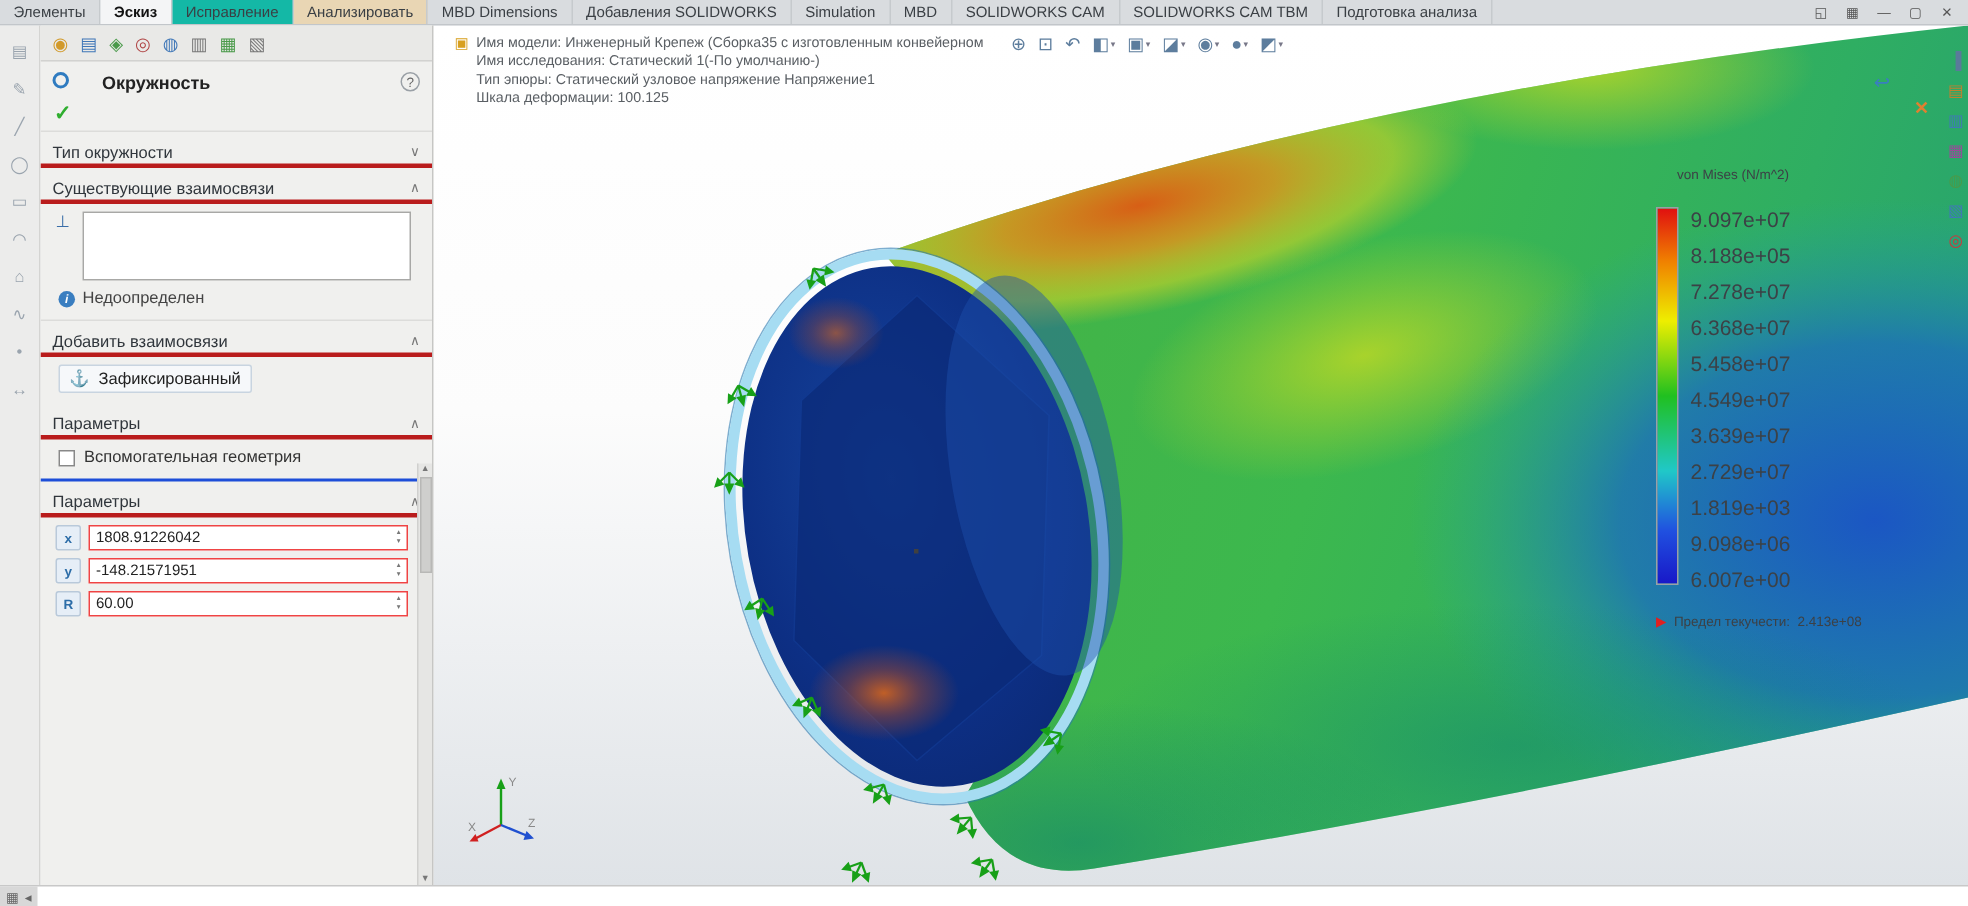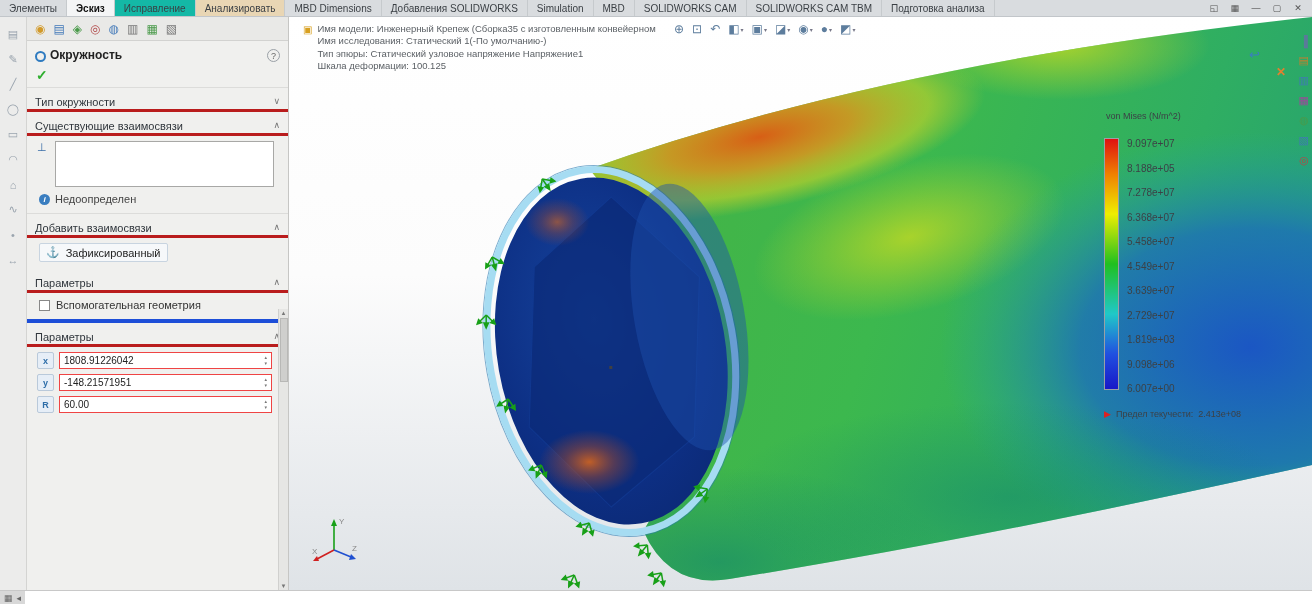--- a/index.html
+++ b/index.html
@@ -23,38 +23,38 @@
 .left-strip{width:27px;background:#ececeb;border-right:1px solid #d4d4d2;display:flex;
             flex-direction:column;align-items:center;padding-top:10px;gap:10px;
             color:#9aa4ae;font-size:11px}
 .left-strip .ic{width:18px;height:15px;display:flex;align-items:center;justify-content:center}
 
 
 .pm{width:262px;background:#f0f0ee;border-right:1px solid #c6c6c4;position:relative;overflow:hidden}
 .pm-tabs{height:24px;background:#e9e9e7;border-bottom:1px solid #d2d2d0;display:flex;
          align-items:center;gap:8px;padding:0 8px;font-size:12px}
 .pm-tabs .ic{cursor:default}
-.pm-title{display:flex;align-items:flex-end;gap:4px;padding:7px 8px 4px}
+.pm-title{display:flex;align-items:flex-start;gap:22px;padding:7px 8px 4px}
 .pm-title .circ{width:11px;height:11px;border:2px solid #2f7bc0;border-radius:50%}
 .pm-title .t{font-weight:bold;font-size:12px}
 .pm-title .help{margin-left:auto;width:13px;height:13px;border:1px solid #9aa0a6;border-radius:50%;
                 display:flex;align-items:center;justify-content:center;font-size:9px;color:#666}
 .pm-ok{padding:1px 9px 4px;color:#2fae2f;font-size:14px;font-weight:bold;border-bottom:1px solid #dcdcda}
 .sec-h{display:flex;align-items:flex-start;padding:8px 8px 1px;border-bottom:3px solid #b91c1c;color:#30363c}
 .sec-h .chev{margin-left:auto;color:#777;font-size:9px}
 .rel-row{display:flex;align-items:flex-start;gap:4px;padding:5px 8px 2px 10px}
 .rel-ic{color:#3a6ea8;font-size:11px;width:14px}
 .listbox{flex:1;height:46px;background:#fff;border:1px solid #a8a8a6;margin-right:6px}
 .status-row{display:flex;align-items:center;gap:5px;padding:4px 8px 8px 12px;border-bottom:1px solid #dcdcda;color:#444}
 .info-ic{width:11px;height:11px;border-radius:50%;background:#3a7ec0;color:#fff;font-size:8px;
          display:flex;align-items:center;justify-content:center;font-style:italic;font-weight:bold}
 .fix-btn{display:flex;align-items:center;gap:6px;margin:5px 8px 7px 12px;padding:2px 6px;
          width:max-content;border:1px solid #c8d4e0;background:#f6f8fa;border-radius:2px;cursor:default}
 .fix-btn .aic{color:#3a7a3a;font-size:11px}
-.chk{display:flex;align-items:center;gap:6px;padding:6px 8px 8px 12px;border-bottom:4px solid #1d4ed8;color:#333}
+.chk{display:flex;align-items:center;gap:6px;padding:6px 8px 8px 12px;border-bottom:2px solid #1d4ed8;color:#333}
 .chk .box{width:11px;height:11px;background:#fff;border:1px solid #888}
 .fld{display:flex;align-items:center;margin:5px 16px 5px 10px;gap:5px}
 .fld .fic{width:17px;height:17px;background:#e6eef7;border:1px solid #b9c9da;color:#2d6da8;
           font-size:9px;font-weight:bold;display:flex;align-items:center;justify-content:center;border-radius:2px}
 .fld .box{flex:1;height:17px;background:#fff;border:1px solid #ef4444;display:flex;
           align-items:center;padding:0 4px;font-size:10px}
 .fld .spin{margin-left:auto;display:flex;flex-direction:column;font-size:5px;color:#777;line-height:1.1}
 .pm-scroll{position:absolute;top:292px;right:0;bottom:0;width:10px;background:#e6e6e4;
            border-left:1px solid #d0d0ce;display:flex;flex-direction:column;align-items:center;
            font-size:6px;color:#777;padding:1px 0}
@@ -70,25 +70,25 @@
 .hud{position:absolute;left:385px;top:5px;display:flex;align-items:center;gap:8px;color:#5d7astedelijke}
 .hud{color:#5d7d9d;font-size:12px}
 .hud .ic{display:flex;align-items:center;gap:1px;cursor:default}
 .hud .caret{font-size:6px;color:#778}
 .right-tools{position:absolute;right:3px;top:18px;display:flex;flex-direction:column;gap:7px;
              align-items:center;font-size:11px;color:#5d7d9d}
 .confirm-exit{position:absolute;right:52px;top:30px;font-size:13px;color:#3a7ec0}
 .confirm-cancel{position:absolute;right:26px;top:48px;font-size:12px;font-weight:bold}
 
 .legend{position:absolute;left:815px;top:94px;width:190px;font-size:9px;color:#3c4146}
-.legend .ttl{margin-bottom:17px;margin-left:2px}
+.legend .ttl{margin-bottom:17px;margin-left:14px}
 .legend .body{display:flex;gap:8px}
 .legend .bar{width:15px;height:252px;border:1px solid #9aa0a6;
   background:linear-gradient(180deg,#e01010 0%,#f08000 14%,#eeee00 30%,#20c020 50%,#20c8c8 70%,#2050e0 86%,#1818c8 100%)}
-.legend .vals{height:256px;display:flex;flex-direction:column;justify-content:space-between;font-size:10px}
+.legend .vals{height:256px;display:flex;flex-direction:column;justify-content:space-between;font-size:14px}
 .legend .yield{margin-top:15px;display:flex;align-items:center;gap:5px}
 .legend .yield .arrow{color:#e02020;font-size:9px}
 
 .triad{position:absolute;left:22px;bottom:26px}
 
 
 .bottombar{position:absolute;left:0;right:0;bottom:0;height:14px;background:#fff;
            border-top:1px solid #c8c8c8;display:flex;align-items:stretch;font-size:10px}
 .b-icons{display:flex;align-items:center;background:#d8d8d8;padding:0 4px;gap:4px;color:#666;font-size:9px}
 .btab{display:flex;align-items:center;padding:0 11px;background:#d8d8d8;

